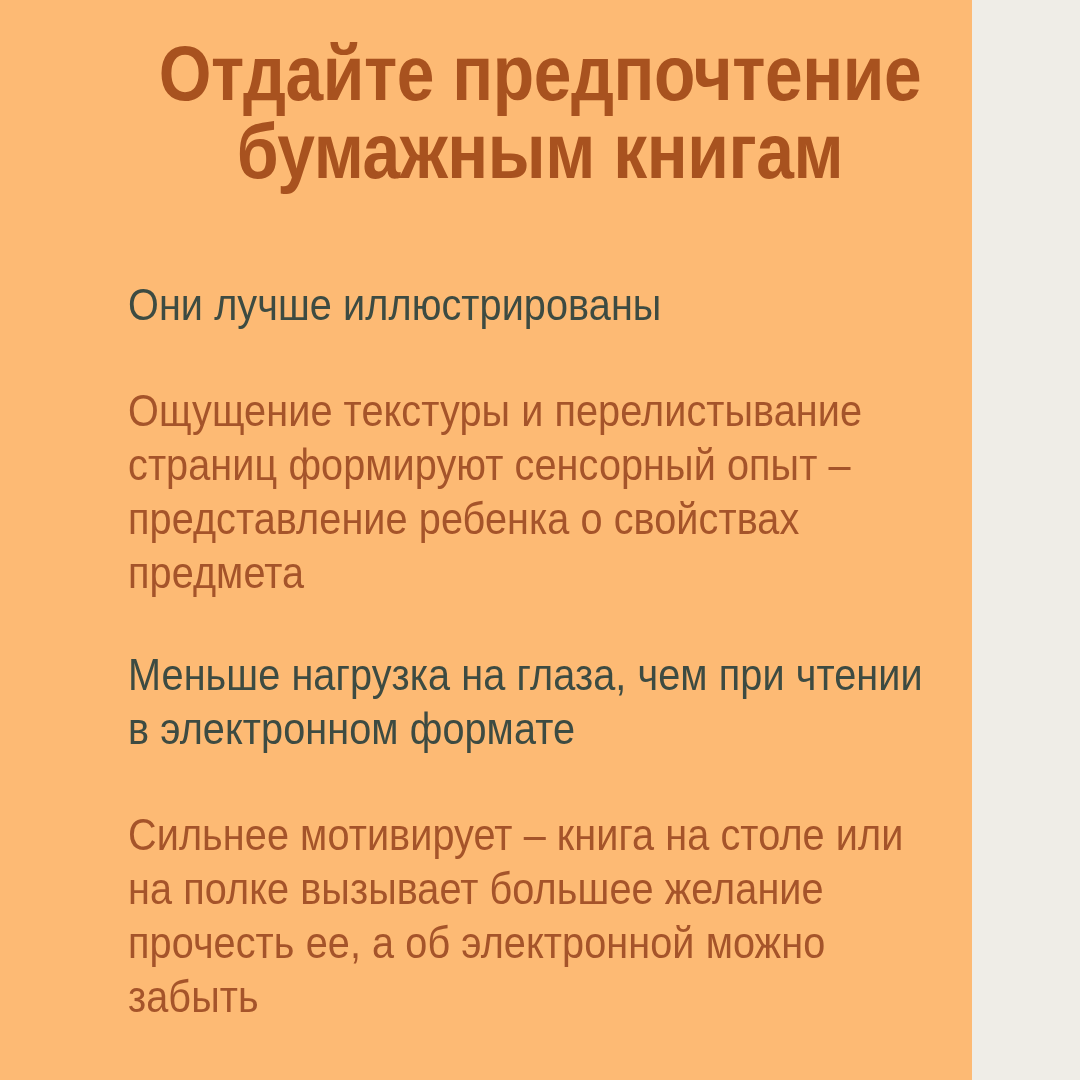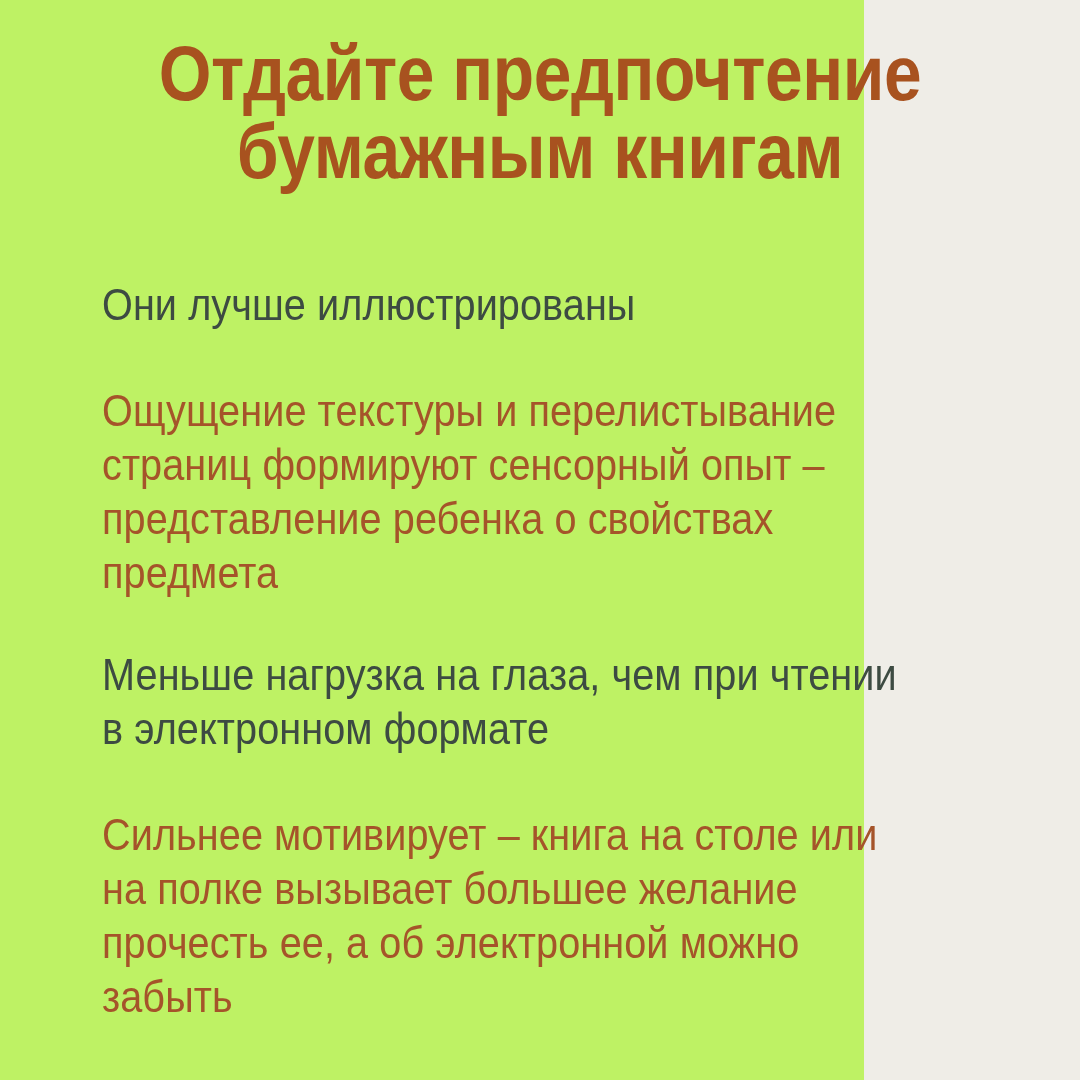--- a/index.html
+++ b/index.html
@@ -10,23 +10,23 @@
   body {
     width: 1080px;
     height: 1080px;
     background: #EFEDE7;
     font-family: "Liberation Sans", "DejaVu Sans", sans-serif;
     overflow: hidden;
   }
 
   .slide {
     position: relative;
-    width: 864px;
+    width: 972px;
     height: 1080px;
-    background: #bef264;
+    background: #fdba74;
     box-sizing: border-box;
   }
 
   
   .title-block {
     position: absolute;
     left: 0;
     top: 34px;
     width: 1080px;
     text-align: center;
@@ -40,21 +40,21 @@
     line-height: 78px;
     letter-spacing: -0.5px;
     transform: scaleX(0.88);
     transform-origin: center center;
     white-space: nowrap;
   }
 
   
   .body-block {
     position: absolute;
-    left: 102px;
+    left: 128px;
     top: 278px;
     width: 900px;
   }
 
   .para {
     font-family: "Liberation Sans Narrow", "Liberation Sans", "DejaVu Sans", sans-serif;
     font-weight: 400;
     font-size: 44px;
     line-height: 54px;
     letter-spacing: 0.1px;

